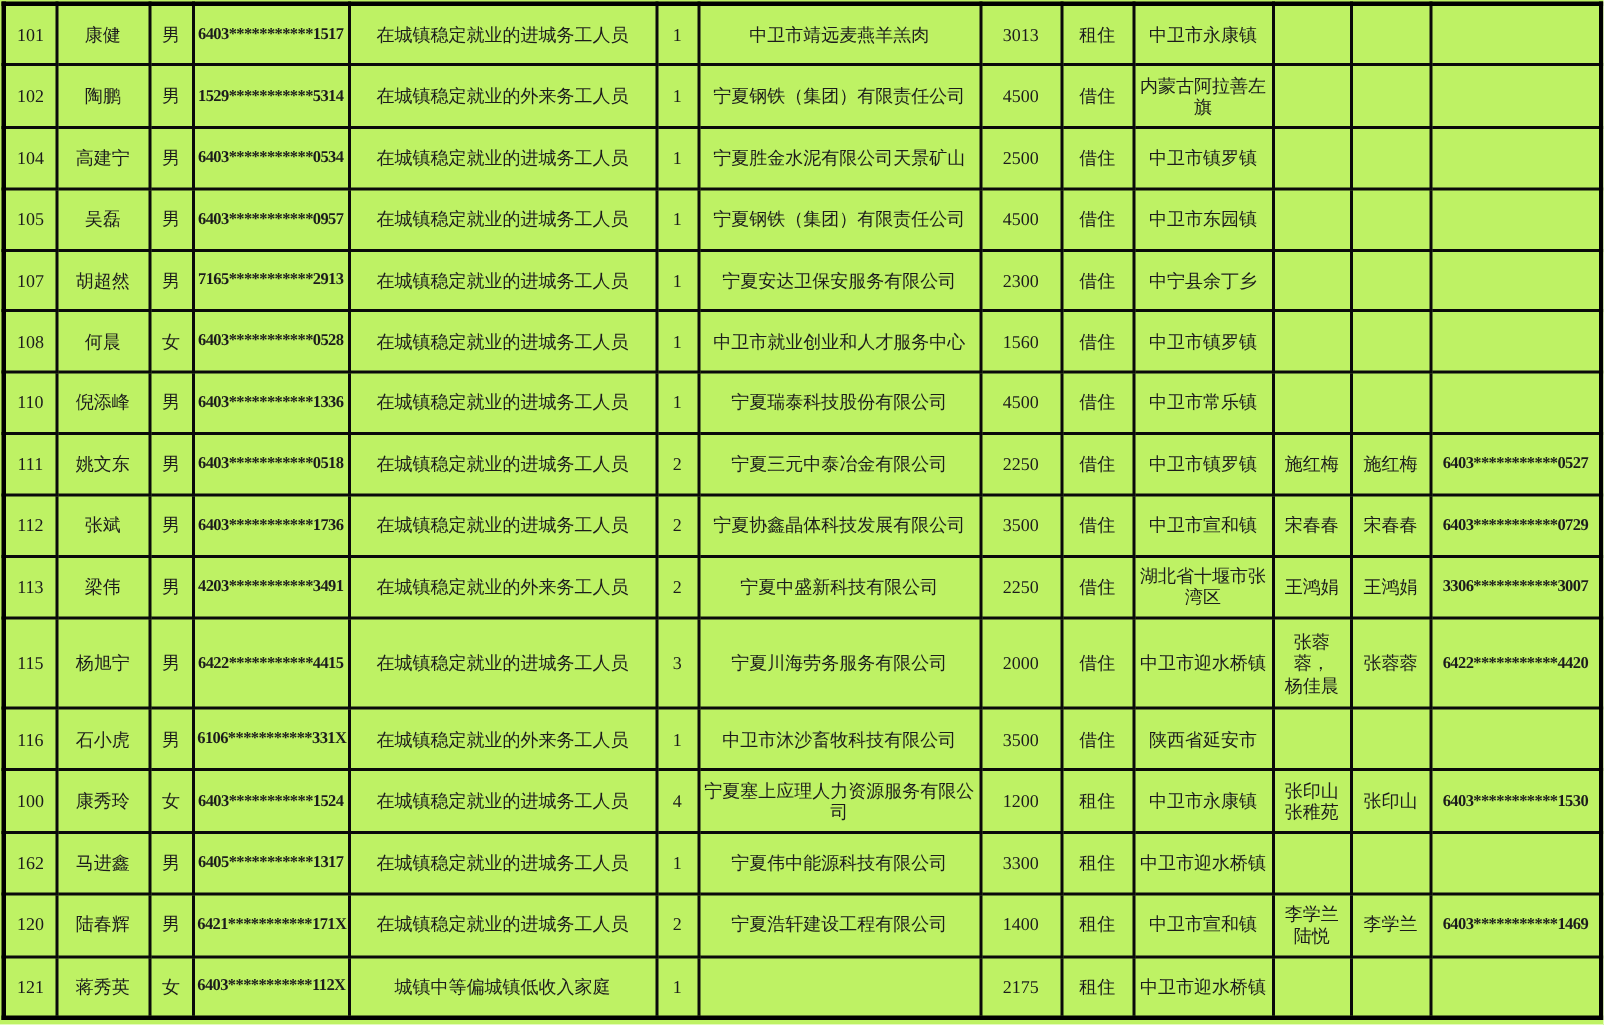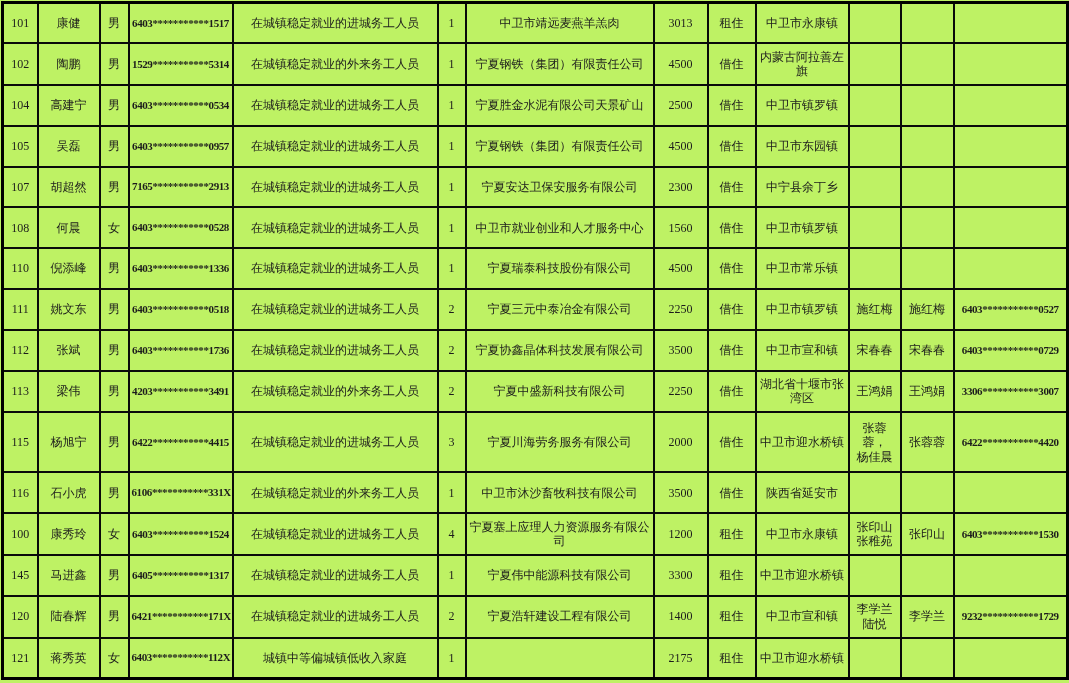--- a/index.html
+++ b/index.html
@@ -256,21 +256,21 @@
           <td>宁夏塞上应理人力资源服务有限公司</td>
           <td class="num-cell">1200</td>
           <td>租住</td>
           <td>中卫市永康镇</td>
           <td>张印山
 张稚苑</td>
           <td>张印山</td>
           <td class="id-cell">6403***********1530</td>
         </tr>
         <tr>
-          <td class="num-cell">145</td>
+          <td class="num-cell">162</td>
           <td>马进鑫</td>
           <td>男</td>
           <td class="id-cell">6405***********1317</td>
           <td>在城镇稳定就业的进城务工人员</td>
           <td class="num-cell">1</td>
           <td>宁夏伟中能源科技有限公司</td>
           <td class="num-cell">3300</td>
           <td>租住</td>
           <td>中卫市迎水桥镇</td>
           <td></td>
@@ -284,21 +284,21 @@
           <td class="id-cell">6421***********171X</td>
           <td>在城镇稳定就业的进城务工人员</td>
           <td class="num-cell">2</td>
           <td>宁夏浩轩建设工程有限公司</td>
           <td class="num-cell">1400</td>
           <td>租住</td>
           <td>中卫市宣和镇</td>
           <td>李学兰
 陆悦</td>
           <td>李学兰</td>
-          <td class="id-cell">9232***********1729</td>
+          <td class="id-cell">6403***********1469</td>
         </tr>
         <tr>
           <td class="num-cell">121</td>
           <td>蒋秀英</td>
           <td>女</td>
           <td class="id-cell">6403***********112X</td>
           <td>城镇中等偏城镇低收入家庭</td>
           <td class="num-cell">1</td>
           <td></td>
           <td class="num-cell">2175</td>

